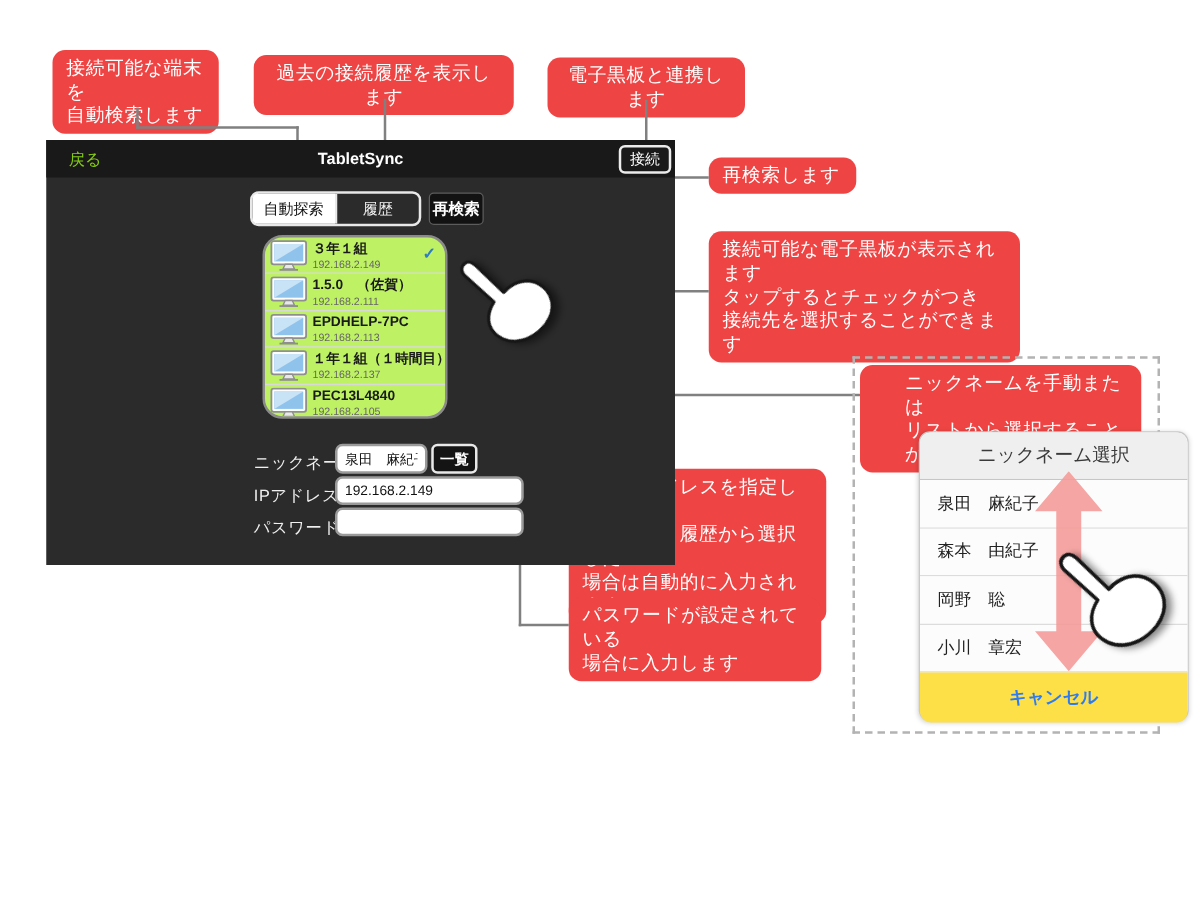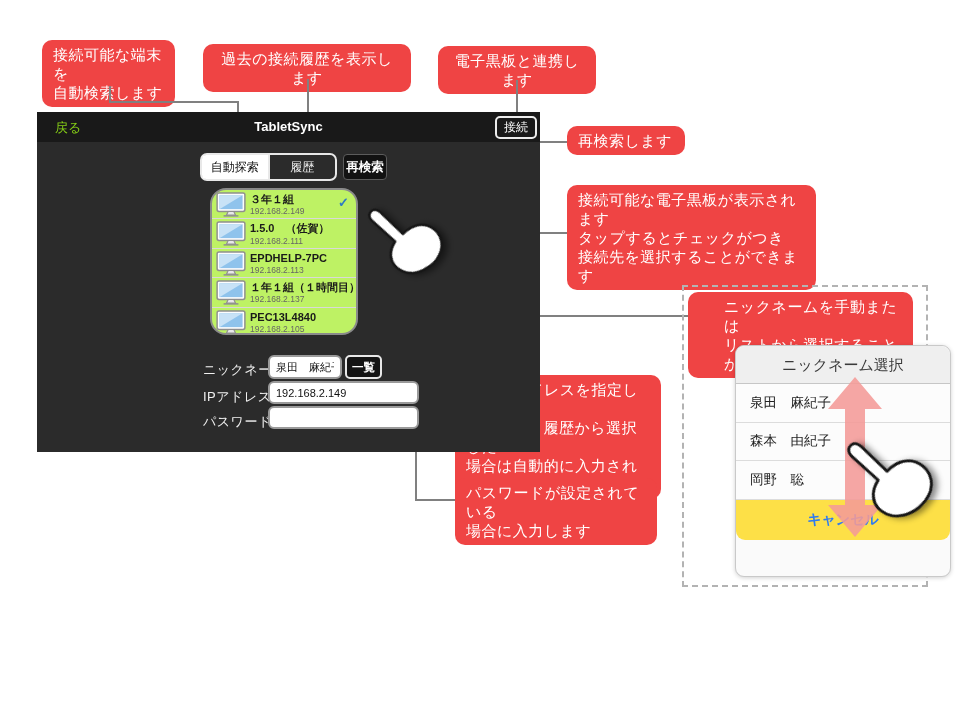--- a/index.html
+++ b/index.html
@@ -180,20 +180,21 @@
     <input class="field" style="left: 231px; top: 294px; width: 151px; height: 23px;" value="">
   </div>
 
   <div class="dashed-frame"></div>
 
   <div class="popup">
     <div class="popup-header">ニックネーム選択</div>
     <div class="popup-row">泉田　麻紀子</div>
     <div class="popup-row">森本　由紀子</div>
     <div class="popup-row">岡野　聡</div>
+    <div class="popup-row">小川　章宏</div>
     <div class="popup-cancel">キャンセル</div>
   </div>
 
   <svg class="scroll-arrow" viewBox="0 0 56 160">
     <polygon points="28,0 55,32 38,32 38,128 55,128 28,160 1,128 18,128 18,32 1,32" fill="#f59b98"></polygon>
   </svg>
 
   <svg class="hand hand-1" viewBox="0 0 80 100">
     <path d="M33,2 C28,2 25,6 26,12 L31,48 C18,52 10,62 13,75 C17,92 36,100 55,96 C72,92 80,78 75,63 C71,51 58,45 44,47 L40,10 C39,4 37,2 33,2 Z" fill="#ffffff" stroke="#161616" stroke-width="3" stroke-linejoin="round"></path>
   </svg>

